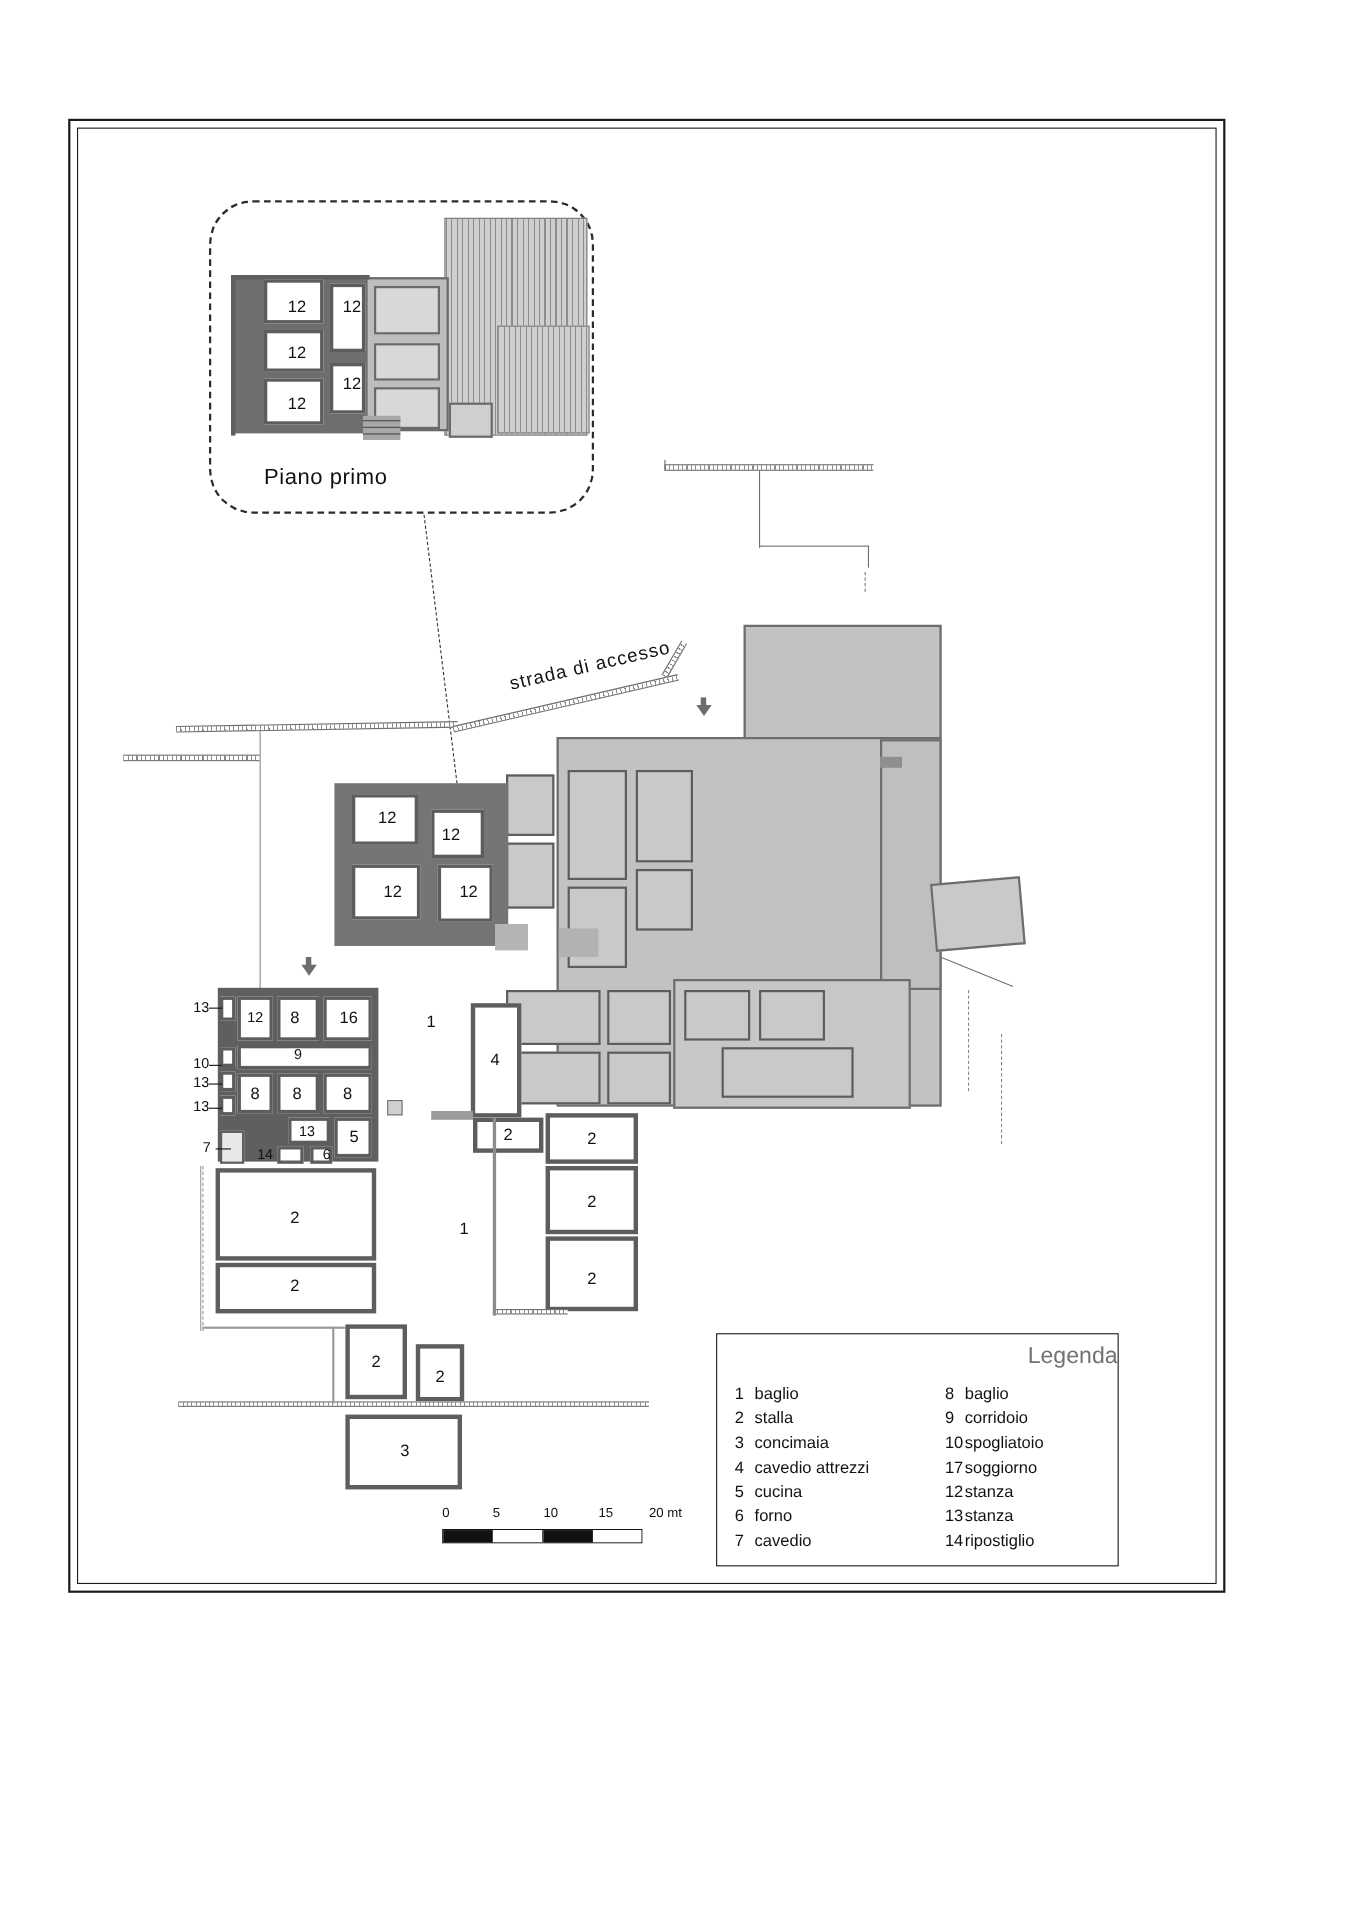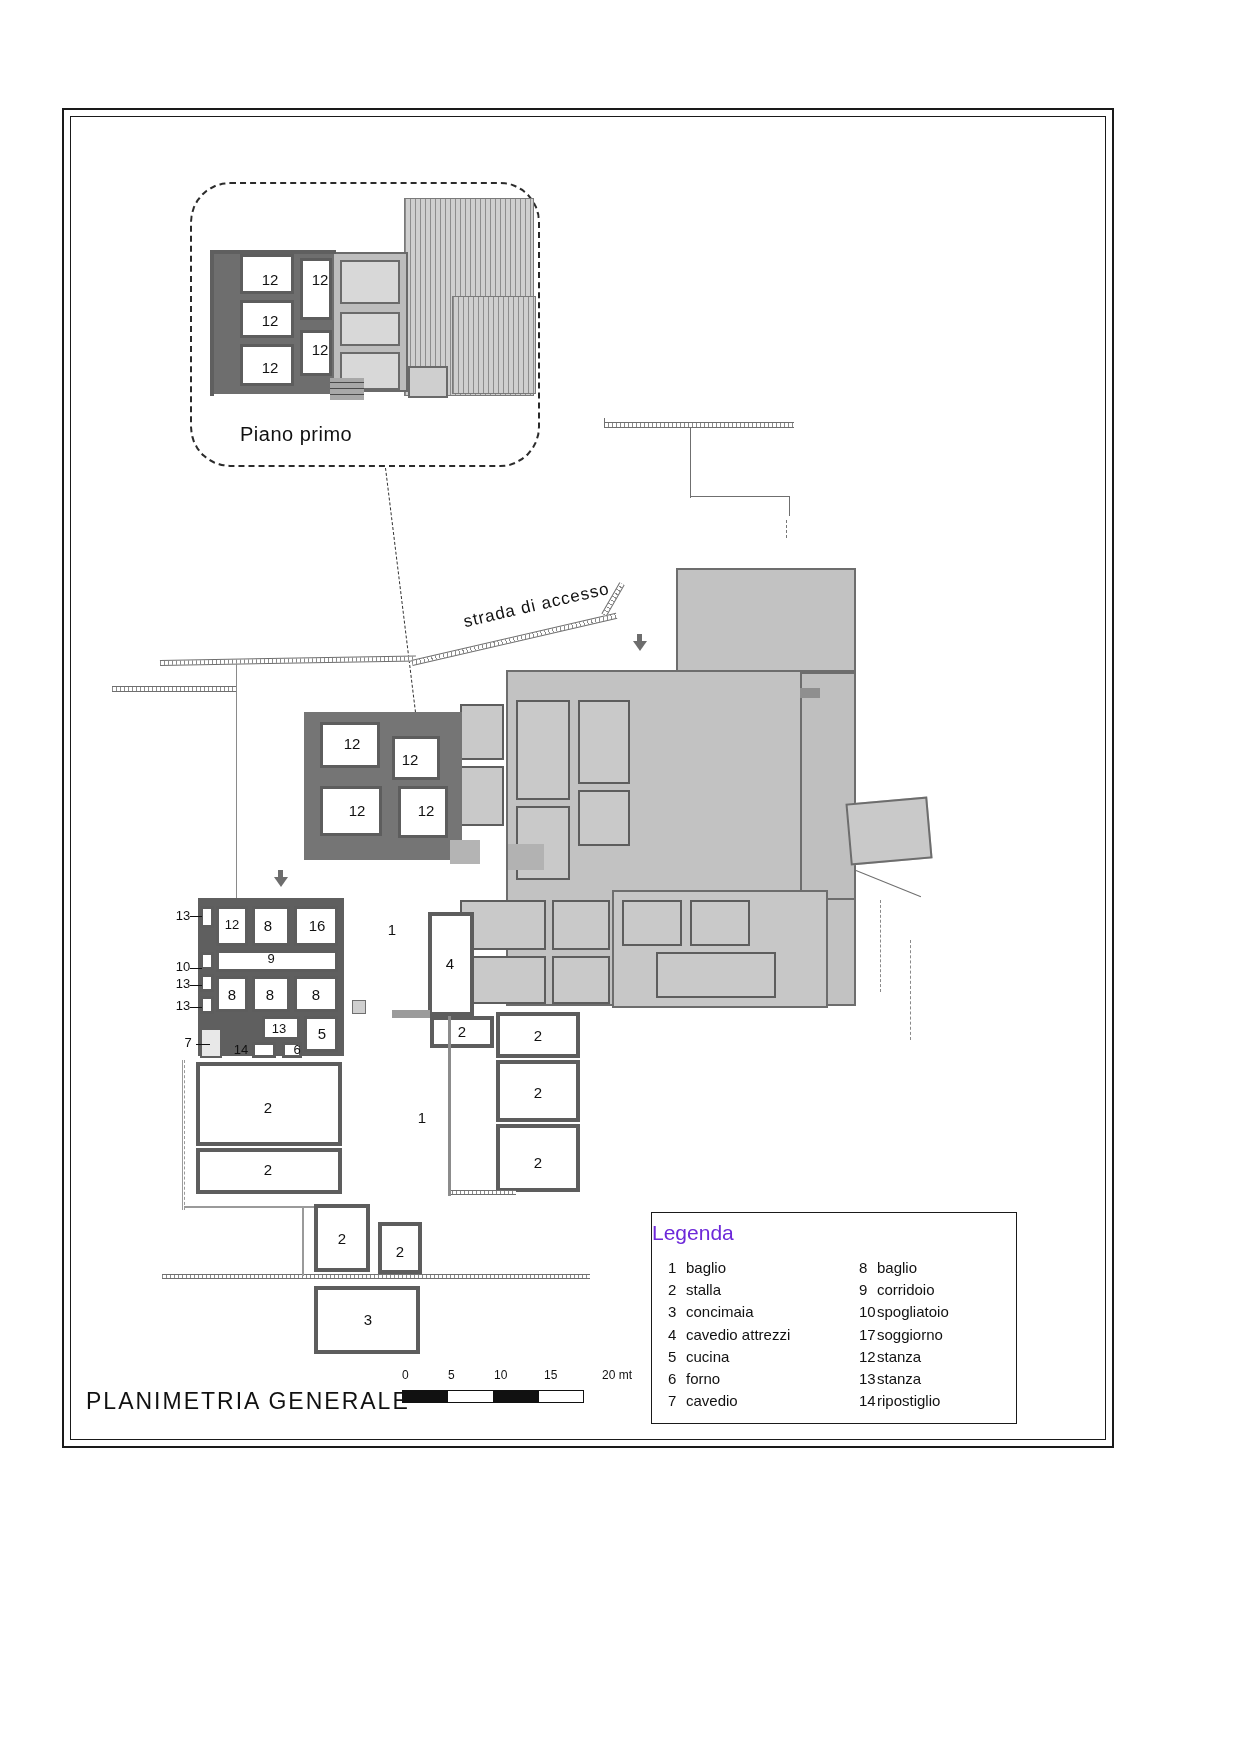--- a/index.html
+++ b/index.html
@@ -161,24 +161,24 @@
   
   .legend {
     position: absolute;
     left: 651px; top: 1212px;
     width: 366px; height: 212px;
     background: #fff;
     border: 1px solid #1a1a1a;
     box-sizing: border-box;
   }
   .legend-title {
-    text-align: left;
+    text-align: right;
     font-size: 21px;
     padding-top: 8px;
-    color: #6d28d9;
+    color: #737373;
   }
   .legend-cols {
     display: flex;
     padding: 12px 0 0 0;
   }
   .legend-col {
     flex: 1;
     padding-left: 16px;
   }
   .legend-col.right { padding-left: 34px; }
@@ -426,28 +426,27 @@
         <div class="legend-item"><span class="k">9</span><span>corridoio</span></div>
         <div class="legend-item"><span class="k">10</span><span>spogliatoio</span></div>
         <div class="legend-item"><span class="k">17</span><span>soggiorno</span></div>
         <div class="legend-item"><span class="k">12</span><span>stanza</span></div>
         <div class="legend-item"><span class="k">13</span><span>stanza</span></div>
         <div class="legend-item"><span class="k">14</span><span>ripostiglio</span></div>
       </div>
     </div>
   </div>
 
-  <div class="plan-title">PLANIMETRIA  GENERALE</div>
 
   <div class="scaleticks">
     <span style="left:6px;">0</span>
     <span style="left:52px;">5</span>
     <span style="left:98px;">10</span>
     <span style="left:148px;">15</span>
-    <span style="left:206px;">20 mt</span>
+    <span style="left:194px;">20 mt</span>
   </div>
   <div class="scalebar">
     <i class="on"></i>
     <i></i>
     <i class="on"></i>
     <i></i>
   </div>
 
 </div>
 

